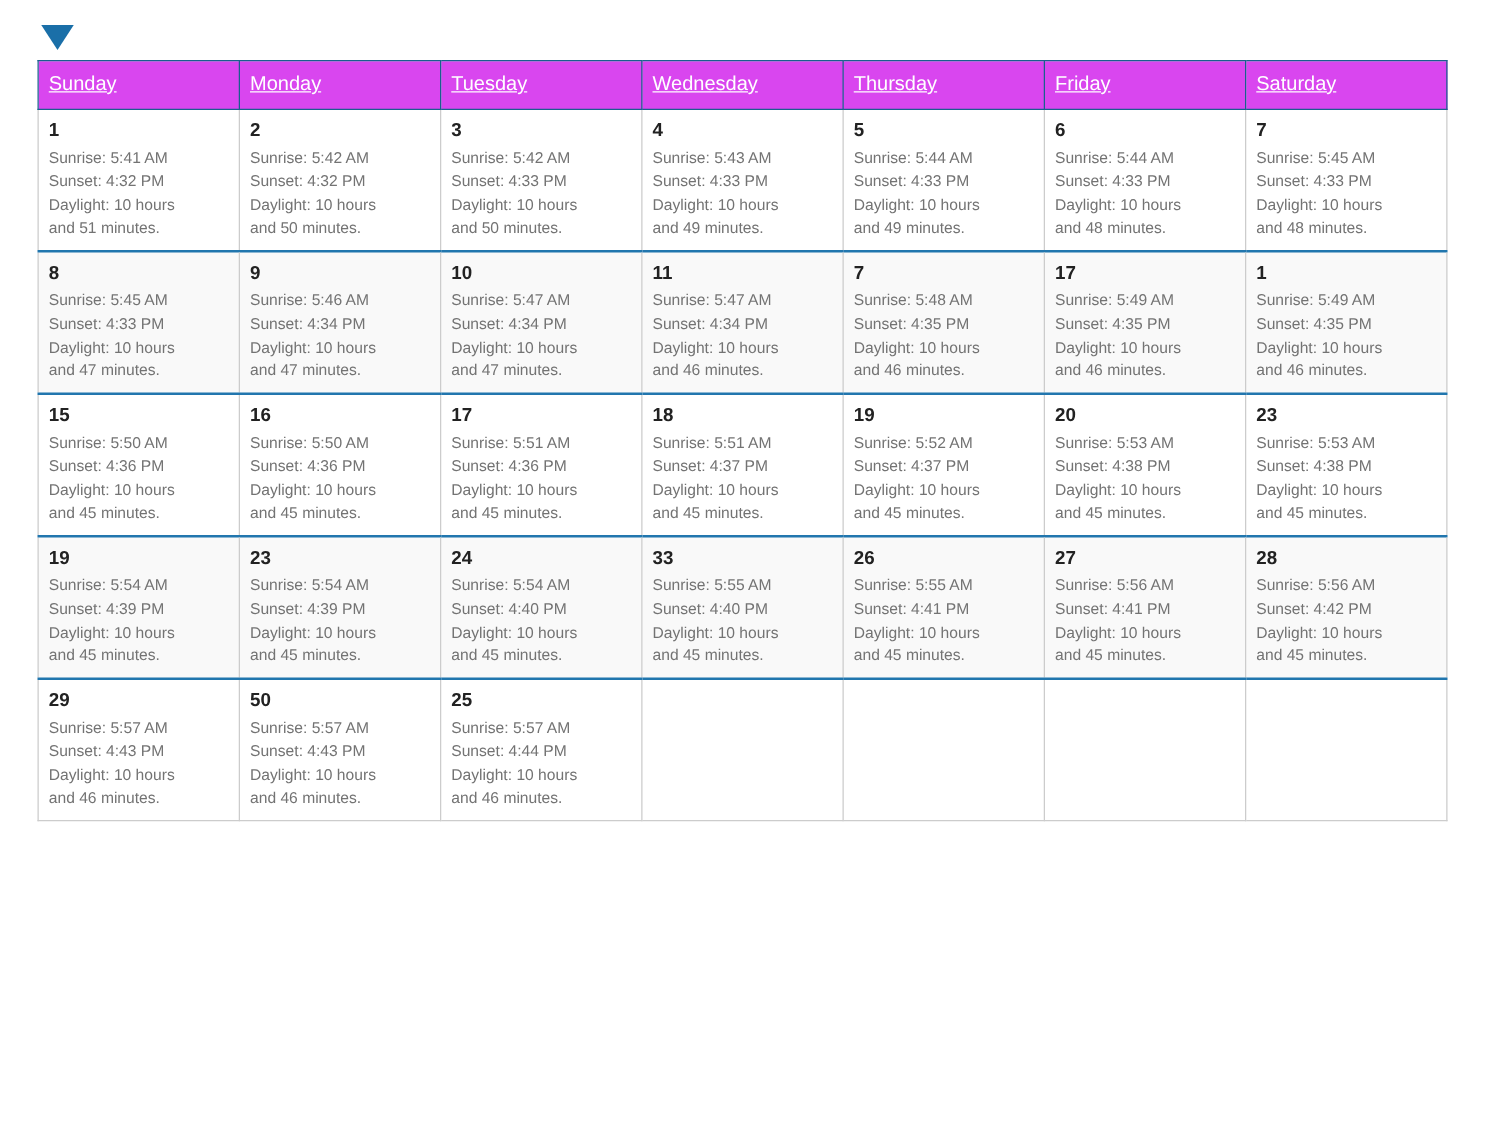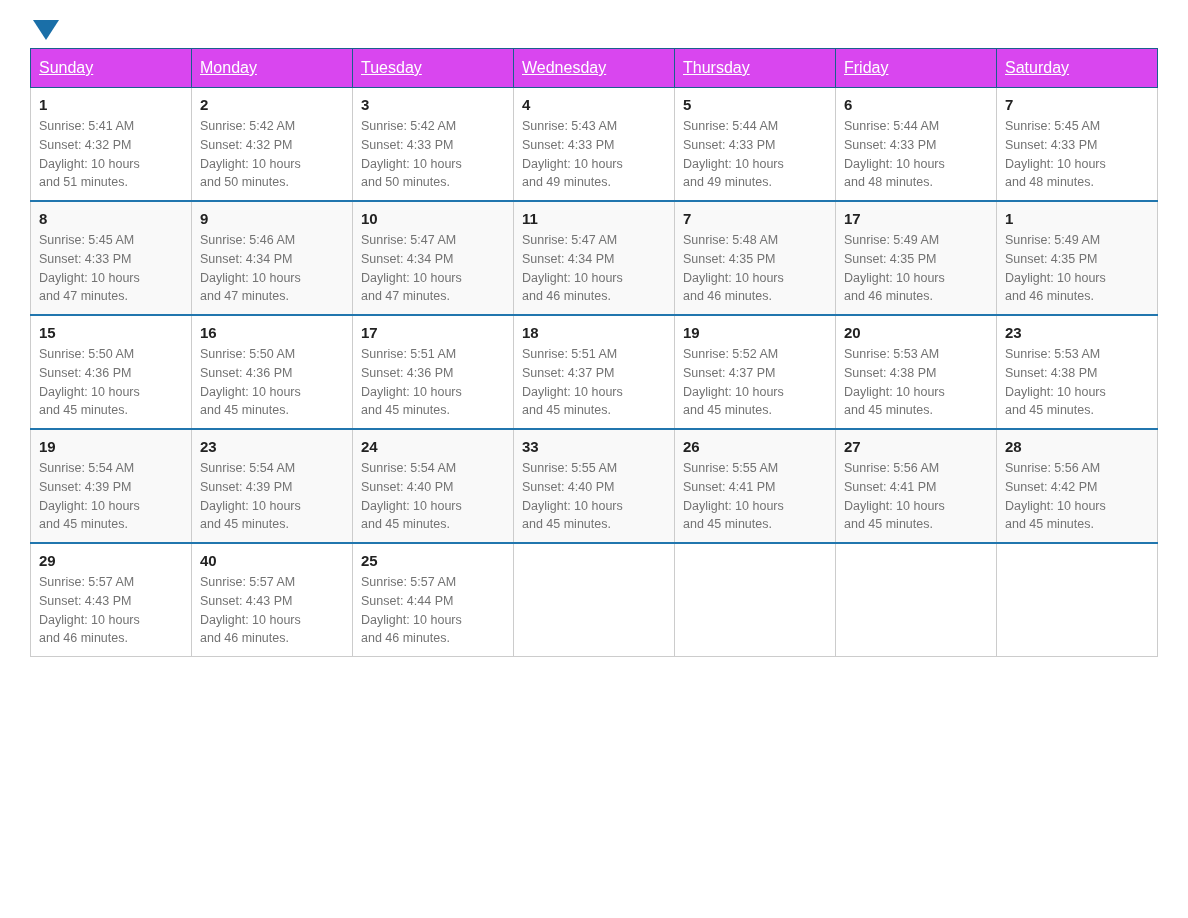--- a/index.html
+++ b/index.html
@@ -250,21 +250,21 @@
           <span class="day-number">28</span>
           <div class="day-info">Sunrise: 5:56 AM<br>Sunset: 4:42 PM<br>Daylight: 10 hours<br>and 45 minutes.</div>
         </td>
       </tr>
       <tr class="row-divider">
         <td>
           <span class="day-number">29</span>
           <div class="day-info">Sunrise: 5:57 AM<br>Sunset: 4:43 PM<br>Daylight: 10 hours<br>and 46 minutes.</div>
         </td>
         <td>
-          <span class="day-number">40</span>
+          <span class="day-number">50</span>
           <div class="day-info">Sunrise: 5:57 AM<br>Sunset: 4:43 PM<br>Daylight: 10 hours<br>and 46 minutes.</div>
         </td>
         <td>
           <span class="day-number">25</span>
           <div class="day-info">Sunrise: 5:57 AM<br>Sunset: 4:44 PM<br>Daylight: 10 hours<br>and 46 minutes.</div>
         </td>
         <td class="empty-cell"></td>
         <td class="empty-cell"></td>
         <td class="empty-cell"></td>
         <td class="empty-cell"></td>

